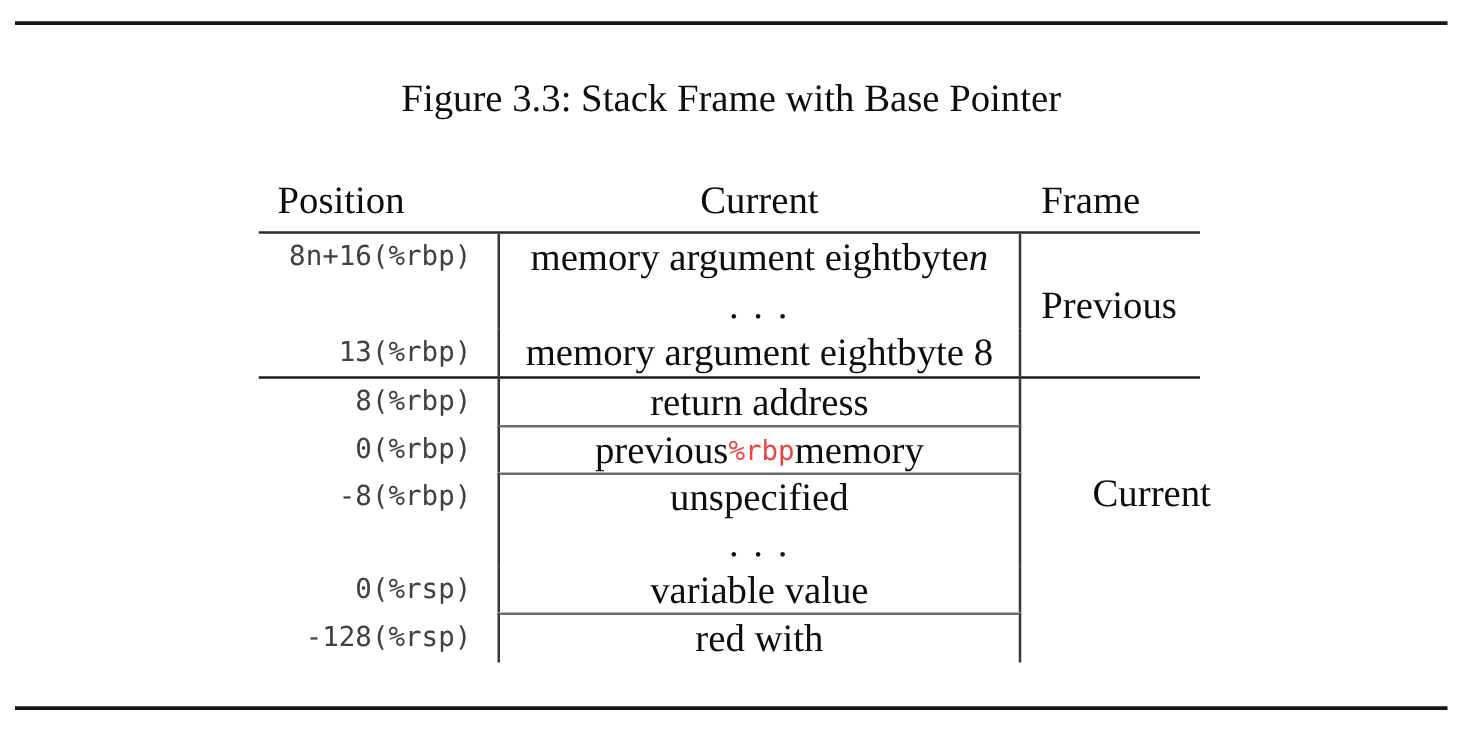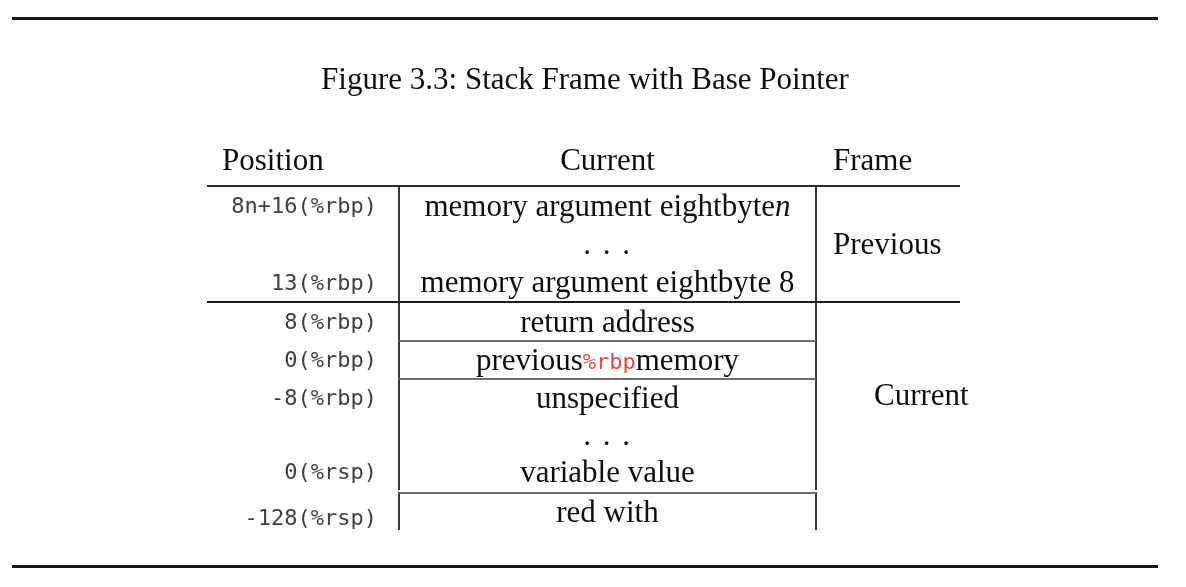--- a/index.html
+++ b/index.html
@@ -37,21 +37,21 @@
   .section-divider{width:753px;height:2px;background:#1d1d1d;}
   .code-inline{font-family:"DejaVu Sans Mono", monospace;font-size:22px;color:#ef4444;position:relative;top:1px;}
   .math-var{font-style:italic;}
   .dots{letter-spacing:2px;}
   .frame-label{
     position:absolute;left:610px;width:143px;padding-left:16px;box-sizing:border-box;
     display:flex;align-items:center;font-size:31px;white-space:nowrap;
   }
   .frame-label.previous{top:0;height:114px;}
   .frame-label.current{top:189px;height:38px;margin-left:41px;}
-  .h37{height:37px;} .h38{height:38px;} .h39{height:39px;} .h40{height:40px;align-items:flex-end;}
+  .h37{height:37px;} .h38{height:38px;} .h39{height:39px;} .h40{height:40px;}
 </style>
 </head>
 <body>
 
 <div class="page">
 
   <div class="page-rule top"></div>
 
   <div class="caption">Figure 3.3: Stack Frame with Base Pointer</div>
 

